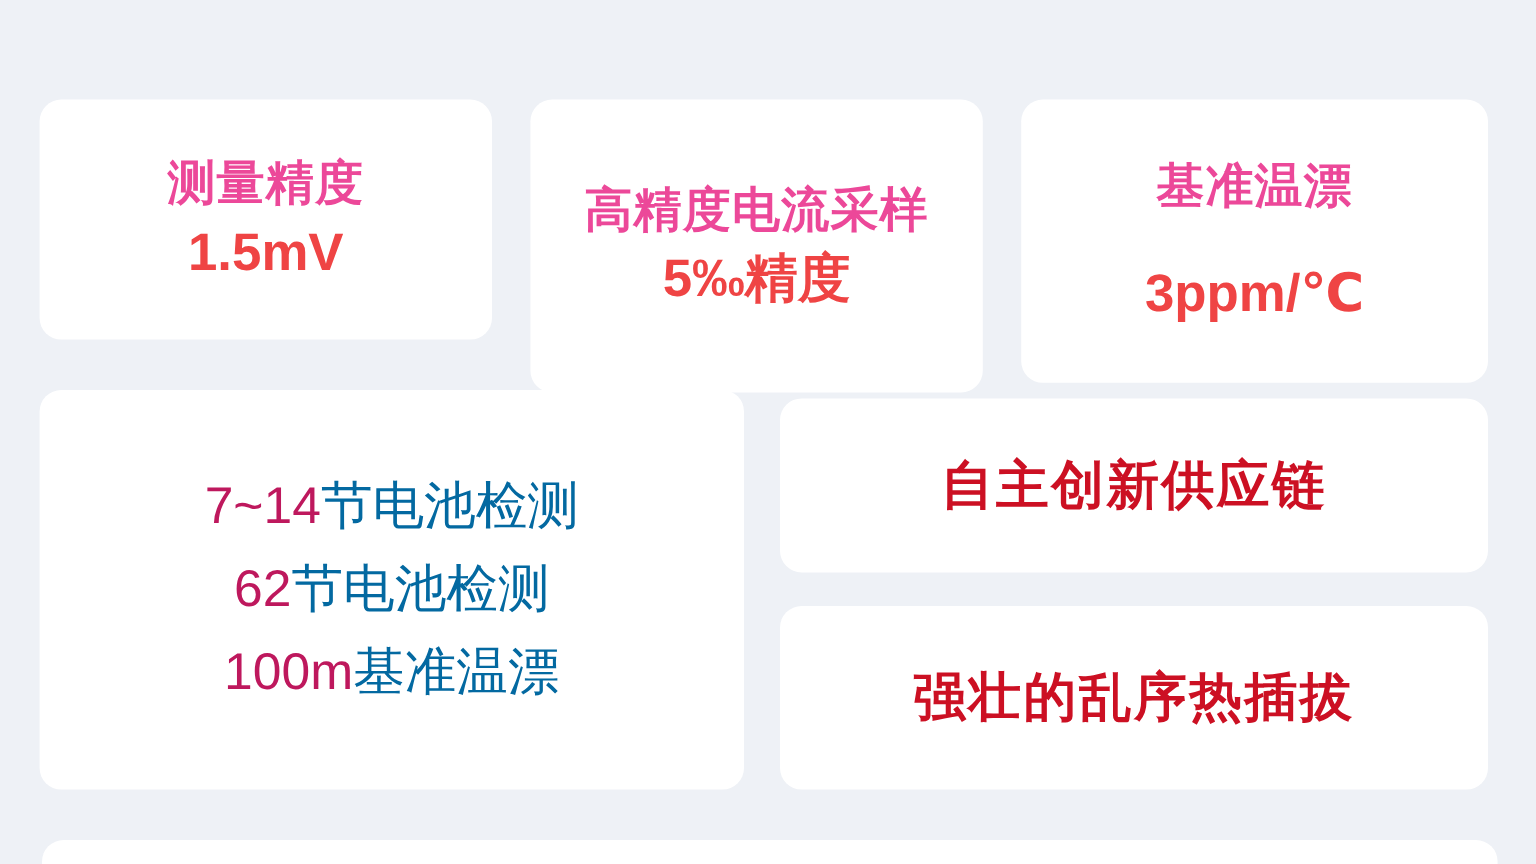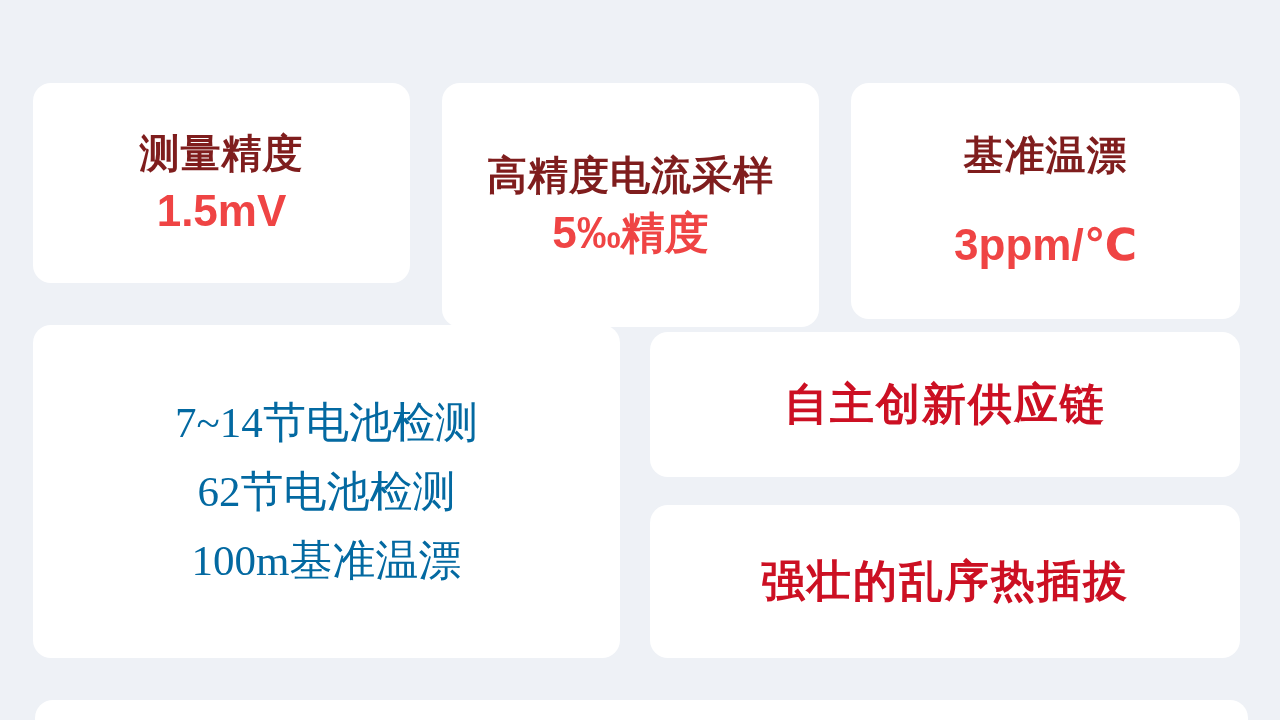--- a/index.html
+++ b/index.html
@@ -33,21 +33,21 @@
     justify-content: center;
     overflow: hidden;
   }
 
   
   .stat-card { }
 
   .stat-title {
     font-size: 40px;
     font-weight: 700;
-    color: #7f1d1d;
+    color: #ec4899;
     letter-spacing: 1px;
     line-height: 1.15;
     white-space: nowrap;
   }
   .stat-value {
     font-size: 44px;
     font-weight: 700;
     color: #ef4444;
     line-height: 1.15;
     margin-top: 10px;
@@ -68,22 +68,21 @@
     gap: 22px;
   }
   .spec-line {
     font-size: 43px;
     font-weight: 400;
     line-height: 1.1;
     white-space: nowrap;
     text-align: center;
   }
   .spec-num {
-    color: #0369a1;
-    font-family: Liberation Serif, serif;
+    color: #be185d;
   }
   .spec-txt {
     color: #0369a1;
   }
 
   
   #card-supply { left: 650px; top: 332px; width: 590px; height: 145px; }
   #card-hotswap { left: 650px; top: 505px; width: 590px; height: 153px; }
 
   .banner-text {

